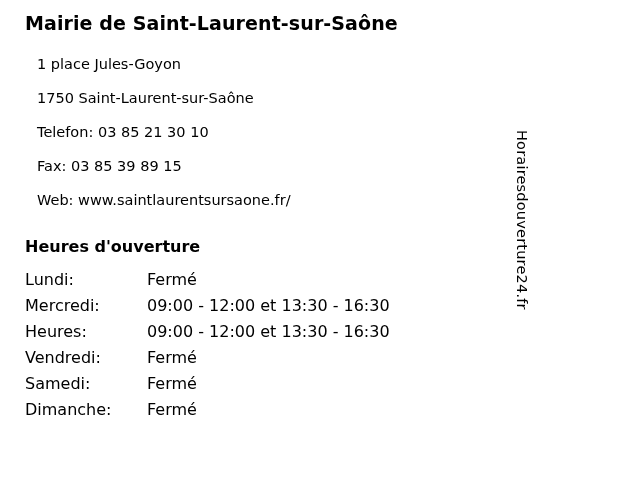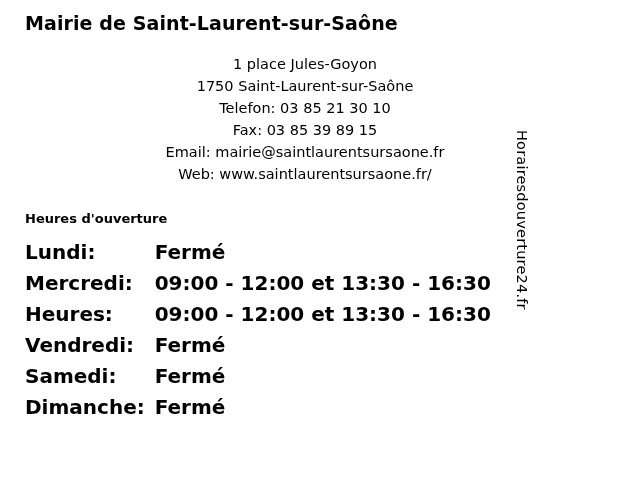--- a/index.html
+++ b/index.html
@@ -31,33 +31,31 @@
   .title {
     font-size: 19px;
     font-weight: bold;
     letter-spacing: 0.1px;
     margin: 0 0 18px 0;
     line-height: 1.2;
   }
   .addr-line {
     font-size: 14.5px;
     line-height: 22px;
-    margin: 0;
+    margin: 12px;
     white-space: nowrap;
-    text-align: center;
   }
   .hours-title {
-    font-size: 13px;
+    font-size: 16px;
     font-weight: bold;
     margin: 26px 0 14px 0;
   }
   table.hours {
     border-collapse: collapse;
-    font-size: 20px;
-    font-weight: bold;
+    font-size: 16px;
   }
   table.hours td {
     padding: 0 0 7px 0;
     vertical-align: top;
     white-space: nowrap;
   }
   table.hours td.day {
     width: 112px;
     padding-right: 10px;
   }
@@ -86,21 +84,20 @@
 <div class="page">
 
   <div class="content">
 
     <h1 class="title">Mairie de Saint-Laurent-sur-Saône</h1>
 
     <p class="addr-line">1 place Jules-Goyon</p>
     <p class="addr-line">1750 Saint-Laurent-sur-Saône</p>
     <p class="addr-line">Telefon: 03 85 21 30 10</p>
     <p class="addr-line">Fax: 03 85 39 89 15</p>
-    <p class="addr-line">Email: mairie@saintlaurentsursaone.fr</p>
     <p class="addr-line">Web: www.saintlaurentsursaone.fr/</p>
 
     <h2 class="hours-title">Heures d'ouverture</h2>
 
     <table class="hours">
       <tbody>
         <tr>
           <td class="day">Lundi:</td>
           <td class="val">Fermé</td>
         </tr>

